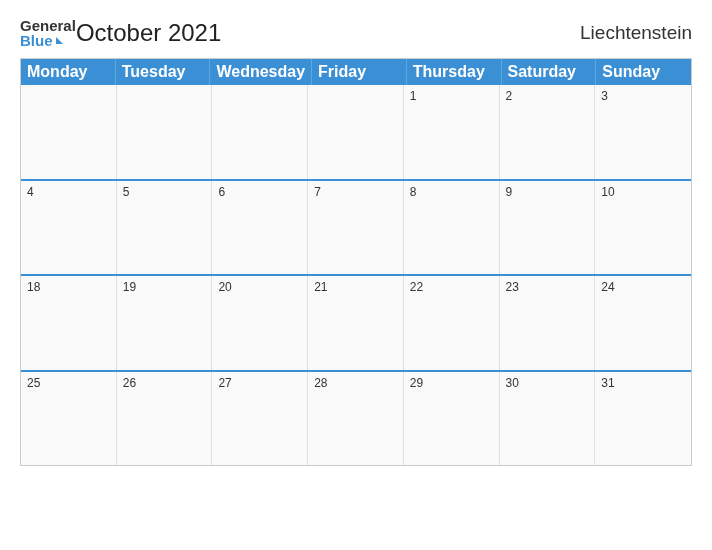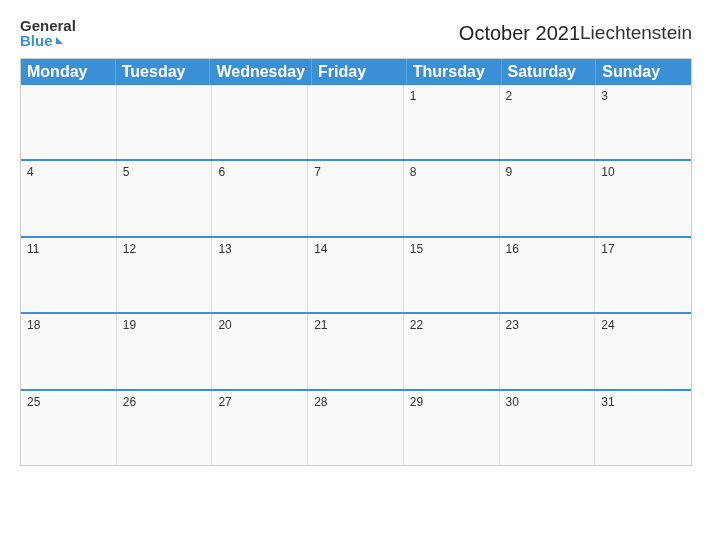--- a/index.html
+++ b/index.html
@@ -49,24 +49,24 @@
     .logo-triangle {
       width: 0;
       height: 0;
       border-left: 7px solid #3b8fd4;
       border-top: 7px solid transparent;
       border-bottom: 0px solid transparent;
       margin-left: 3px;
       margin-bottom: 1px;
     }
     .title {
-      font-size: 20px;
+      font-size: 24px;
       font-weight: normal;
       color: #222;
-      text-align: right;
+      text-align: left;
       flex: 1;
     }
     .country {
       font-size: 19px;
       color: #333;
       text-align: right;
       min-width: 100px;
     }
     .calendar {
       flex: 1;
@@ -186,43 +186,20 @@
           </div>
           <div class="cal-day">
             <span class="day-num">9</span>
           </div>
           <div class="cal-day">
             <span class="day-num">10</span>
           </div>
         </div>
         <div class="cal-week">
           <div class="cal-day">
-            <span class="day-num">11</span>
-          </div>
-          <div class="cal-day">
-            <span class="day-num">12</span>
-          </div>
-          <div class="cal-day">
-            <span class="day-num">13</span>
-          </div>
-          <div class="cal-day">
-            <span class="day-num">14</span>
-          </div>
-          <div class="cal-day">
-            <span class="day-num">15</span>
-          </div>
-          <div class="cal-day">
-            <span class="day-num">16</span>
-          </div>
-          <div class="cal-day">
-            <span class="day-num">17</span>
-          </div>
-        </div>
-        <div class="cal-week">
-          <div class="cal-day">
             <span class="day-num">18</span>
           </div>
           <div class="cal-day">
             <span class="day-num">19</span>
           </div>
           <div class="cal-day">
             <span class="day-num">20</span>
           </div>
           <div class="cal-day">
             <span class="day-num">21</span>

